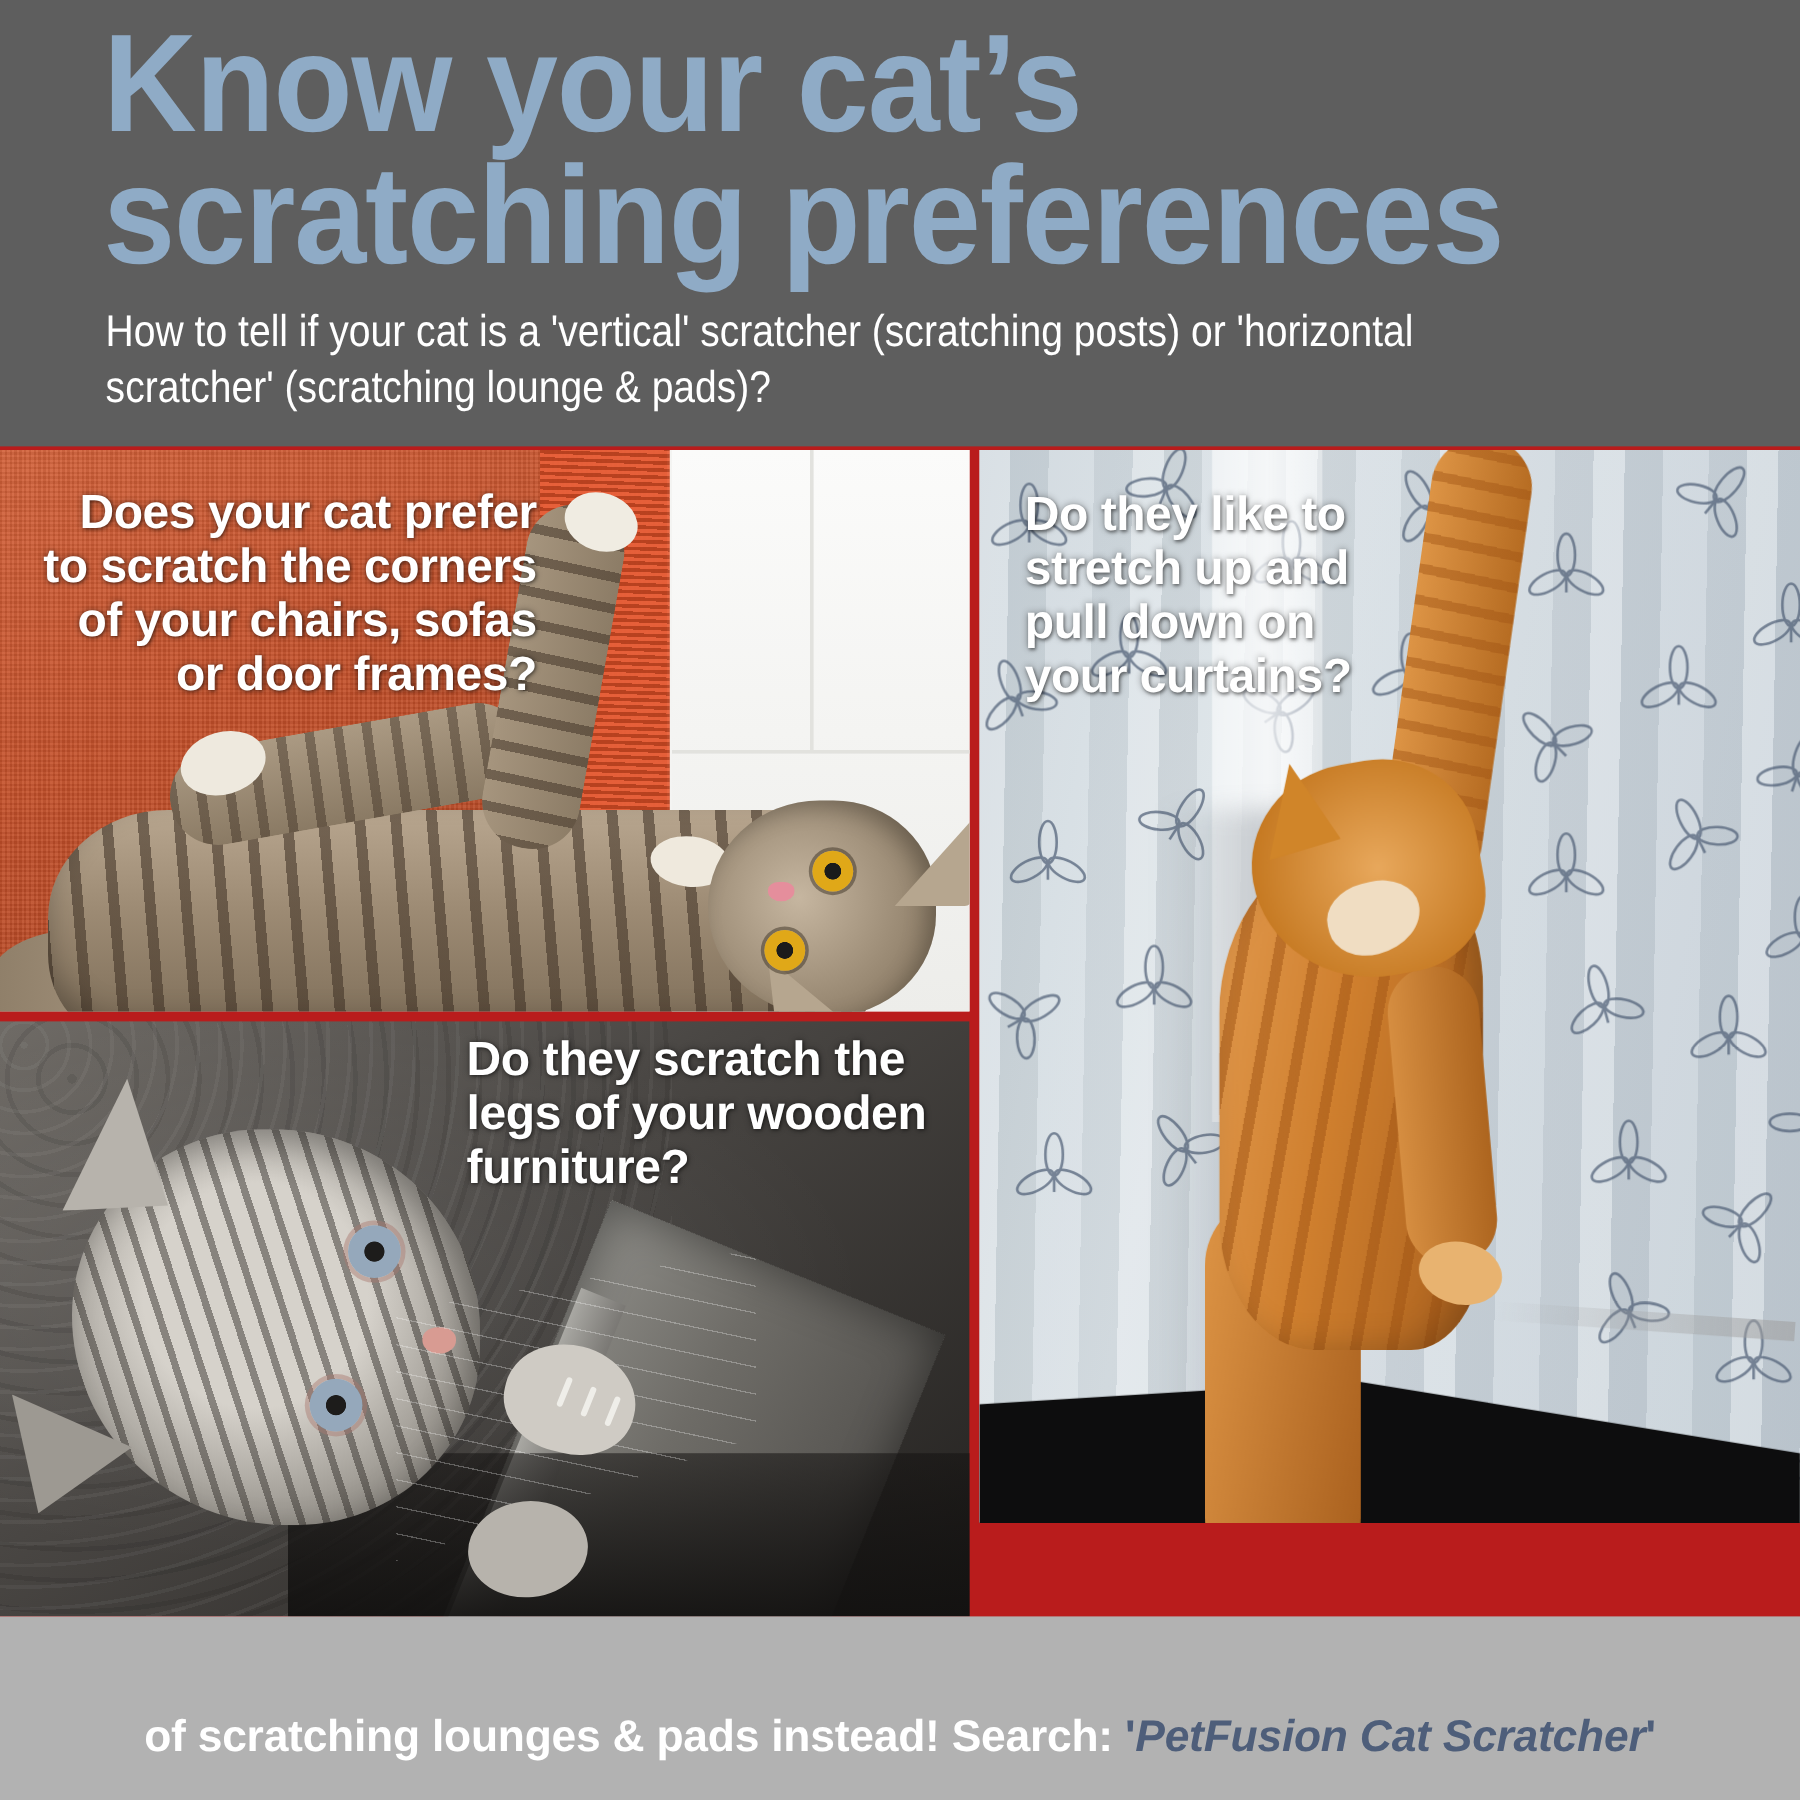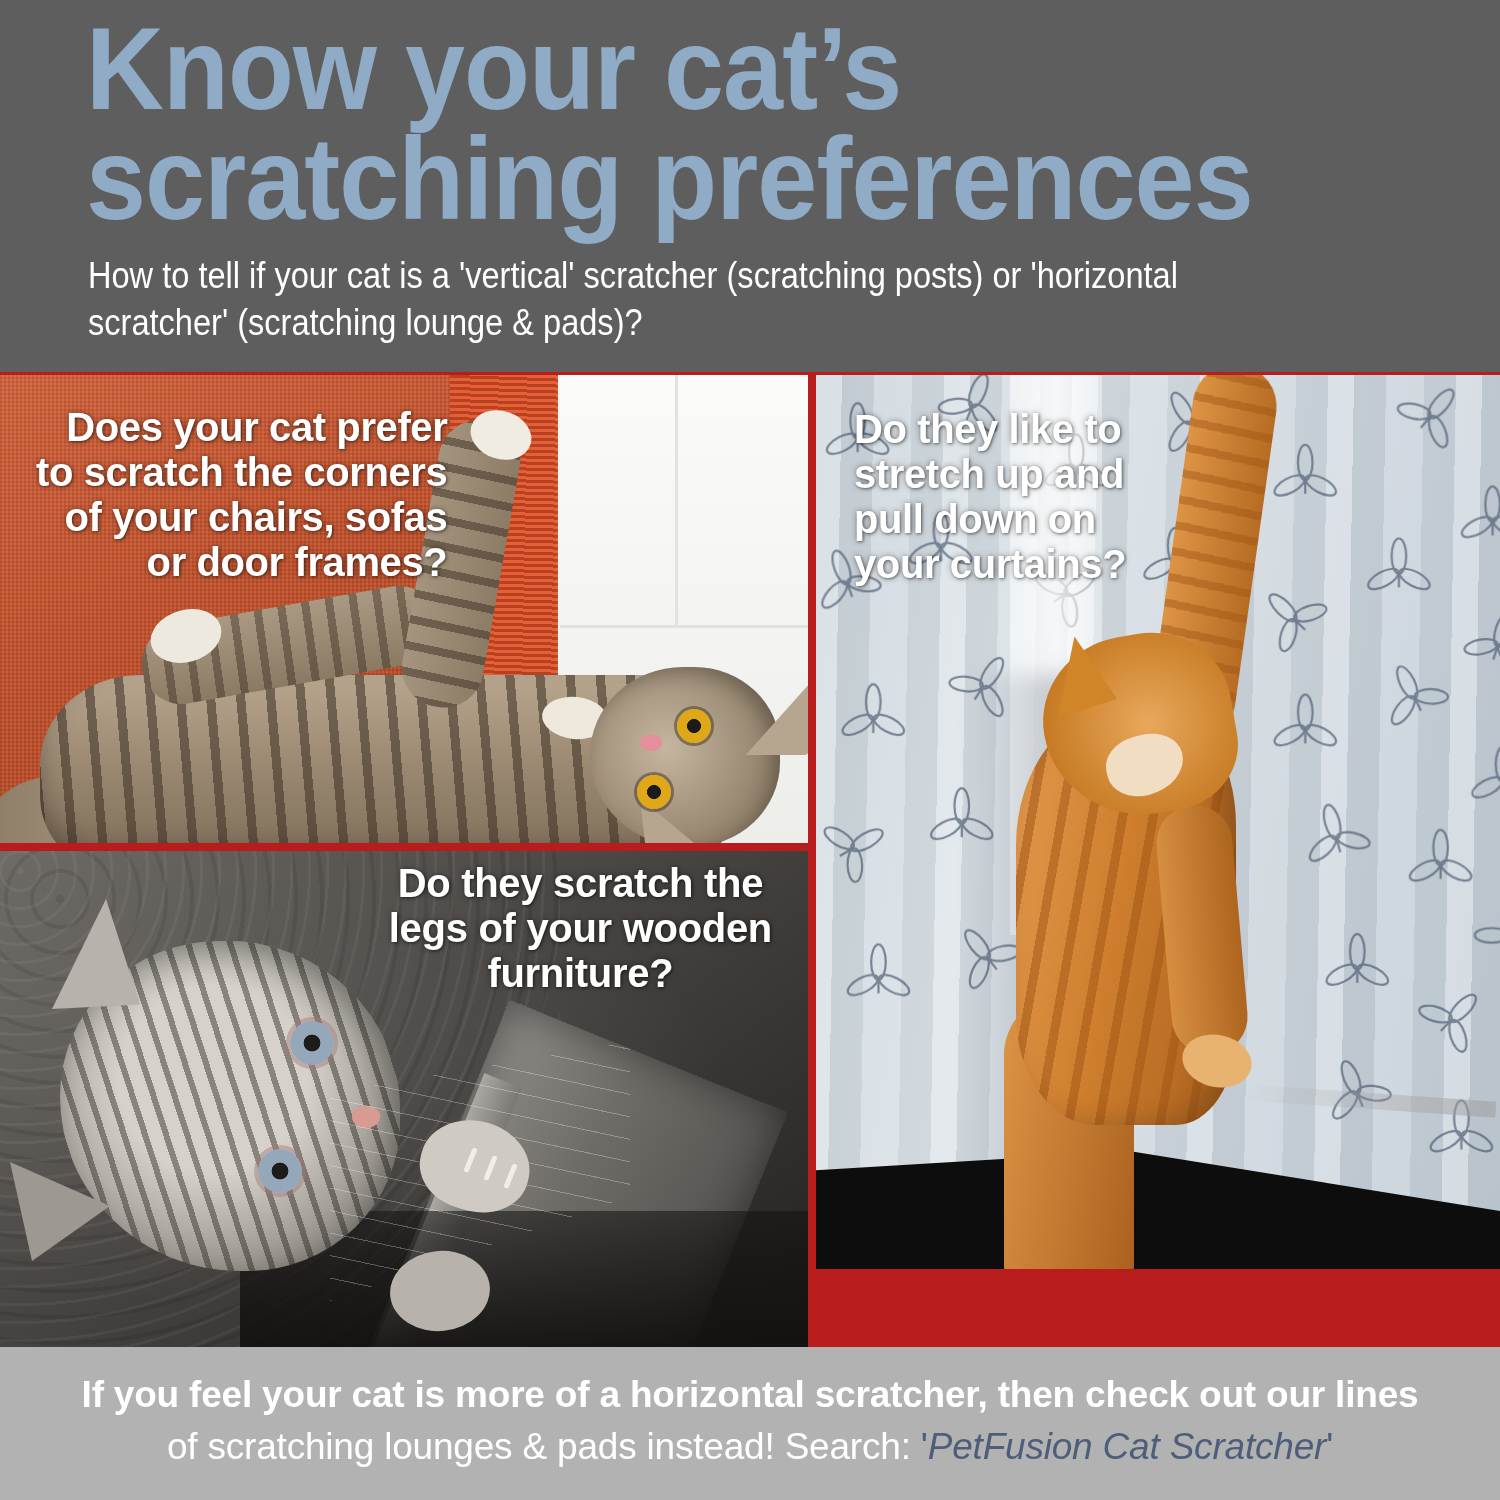--- a/index.html
+++ b/index.html
@@ -69,21 +69,21 @@
     color: #ffffff;
     font-family: "Liberation Sans", sans-serif;
     font-weight: bold;
     font-size: 40px;
     line-height: 45px;
     white-space: pre-line;
     text-shadow: 0 0 6px rgba(0,0,0,0.38), 1px 1px 3px rgba(0,0,0,0.45);
     z-index: 8;
   }
   #caption-top-left    { left: 36px; top: 30px; letter-spacing: -0.4px; }
-  #caption-bottom-left { right: 36px; top: 10px; text-align: center; letter-spacing: -0.3px; }
+  #caption-bottom-left { right: 36px; top: 10px; text-align: left; letter-spacing: -0.3px; }
   #caption-right       { left: 38px; top: 32px; letter-spacing: -0.4px; }
 
   
   .ph1-bg { position:absolute; inset:0; background:#f4f4f2; }
   .ph1-sofa {
     position:absolute; left:-4px; top:-4px; width:560px; height:460px;
     background:
       repeating-linear-gradient(90deg, rgba(0,0,0,0.05) 0 2px, rgba(255,255,255,0.05) 2px 4px),
       repeating-linear-gradient(0deg, rgba(0,0,0,0.05) 0 2px, rgba(255,255,255,0.04) 2px 4px),
       linear-gradient(160deg,#d3623a 0%, #c4502a 45%, #ab4322 100%);
@@ -411,25 +411,21 @@
       <div class="ph3-ear"></div>
       <div class="ph3-chin"></div>
     </div>
     <div class="panel-caption" id="caption-right">Do they like to
 stretch up and
 pull down on
 your curtains?</div>
   </div>
 
   <div style="position:absolute; left:0; top:1347px; width:1500px; height:153px; background:#b2b2b2;">
-    <div style="position:absolute; left:0; top:22px; width:1500px; text-align:center;
+    <div style="position:absolute; left:0; top:74px; width:1500px; text-align:center;
                 font-family:'Liberation Sans Narrow','Liberation Sans',sans-serif;
                 font-weight:bold; font-size:37px; line-height:52px; color:#ffffff;
-                letter-spacing:-0.2px;">If you feel your cat is more of a horizontal scratcher, then check out our lines</div>
-    <div style="position:absolute; left:0; top:74px; width:1500px; text-align:center;
-                font-family:'Liberation Sans Narrow','Liberation Sans',sans-serif;
-                font-weight:normal; font-size:37px; line-height:52px; color:#ffffff;
                 letter-spacing:-0.2px; white-space:nowrap;">
       <span>of scratching lounges &amp; pads instead!  Search: </span><span style="color:#4e5e7a;">'</span><span style="color:#4e5e7a; font-style:italic;">PetFusion Cat Scratcher</span><span style="color:#4e5e7a;">'</span>
     </div>
   </div>
 
 </div>
 
 </body></html>

